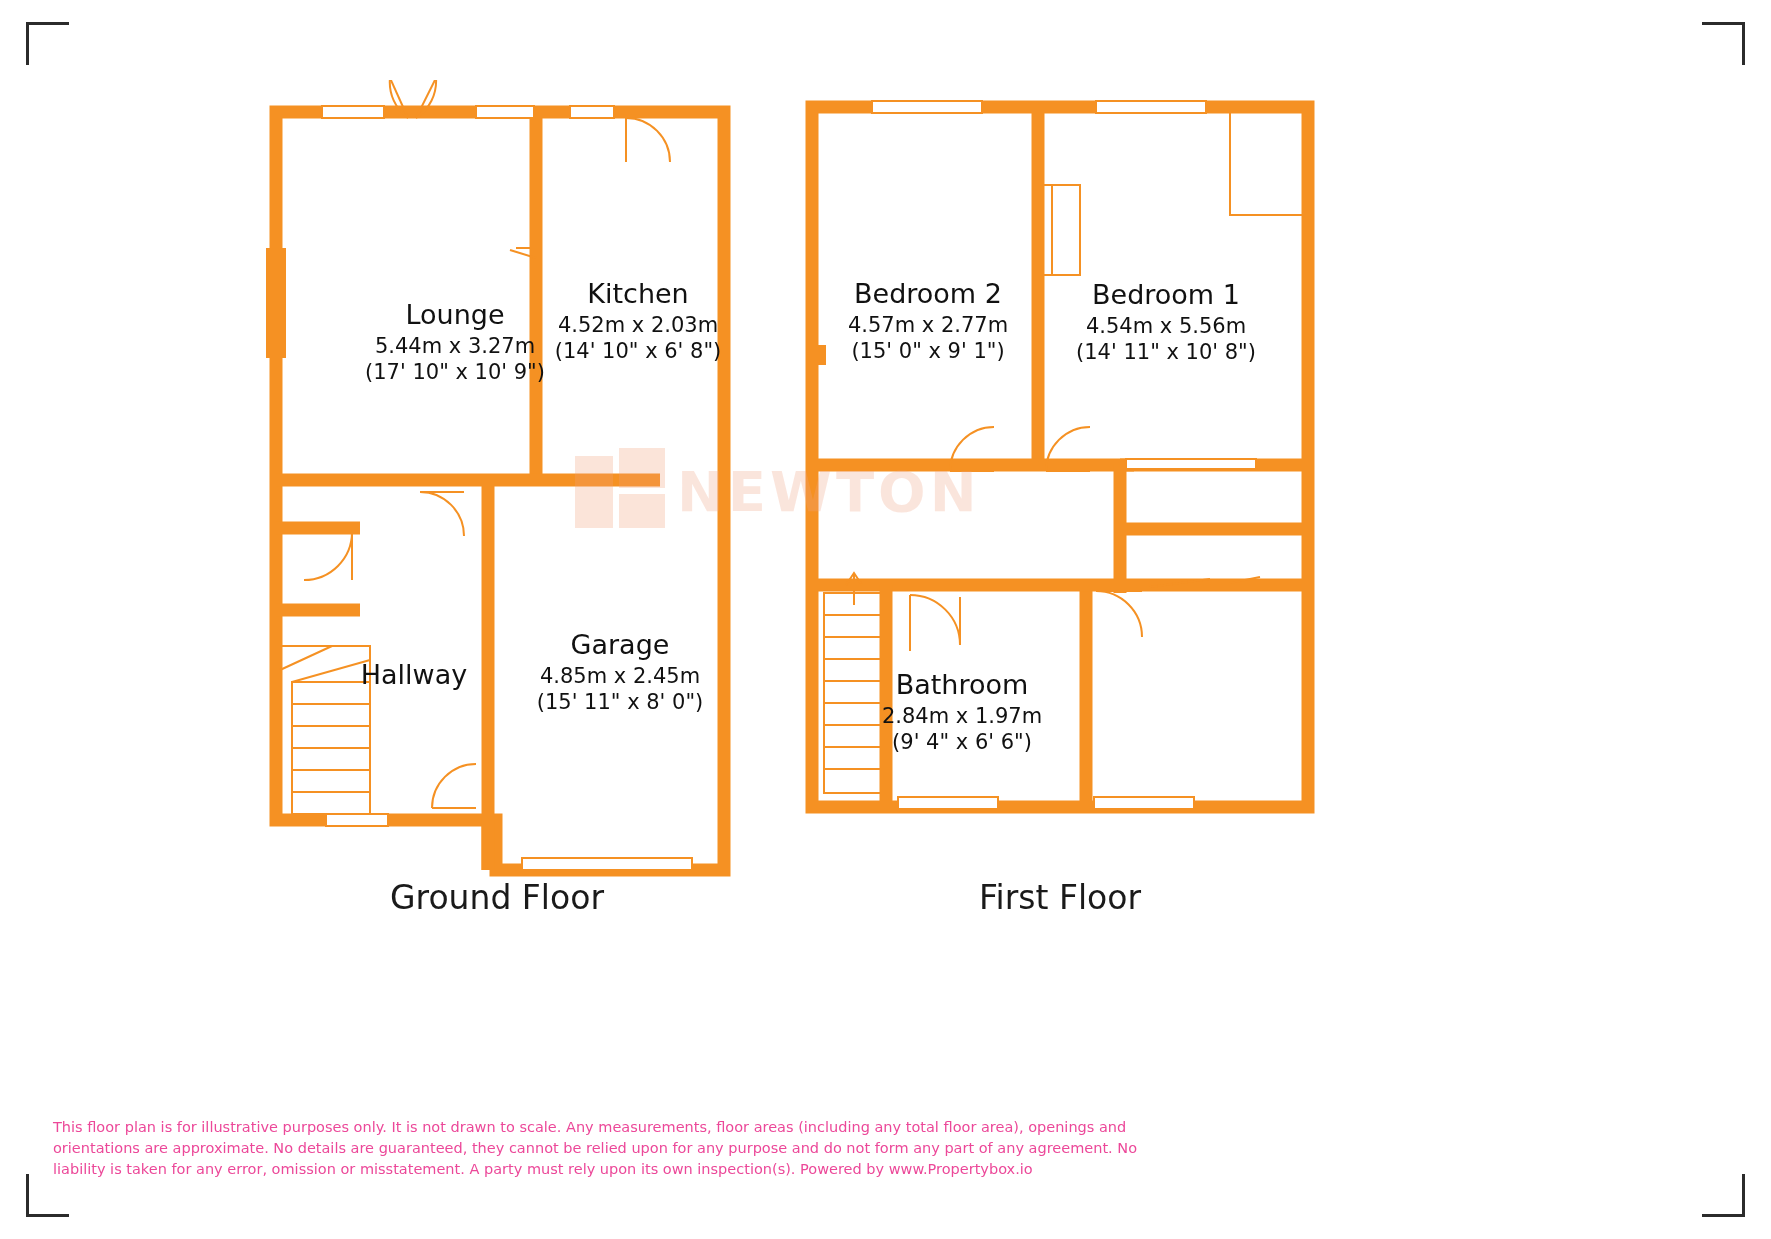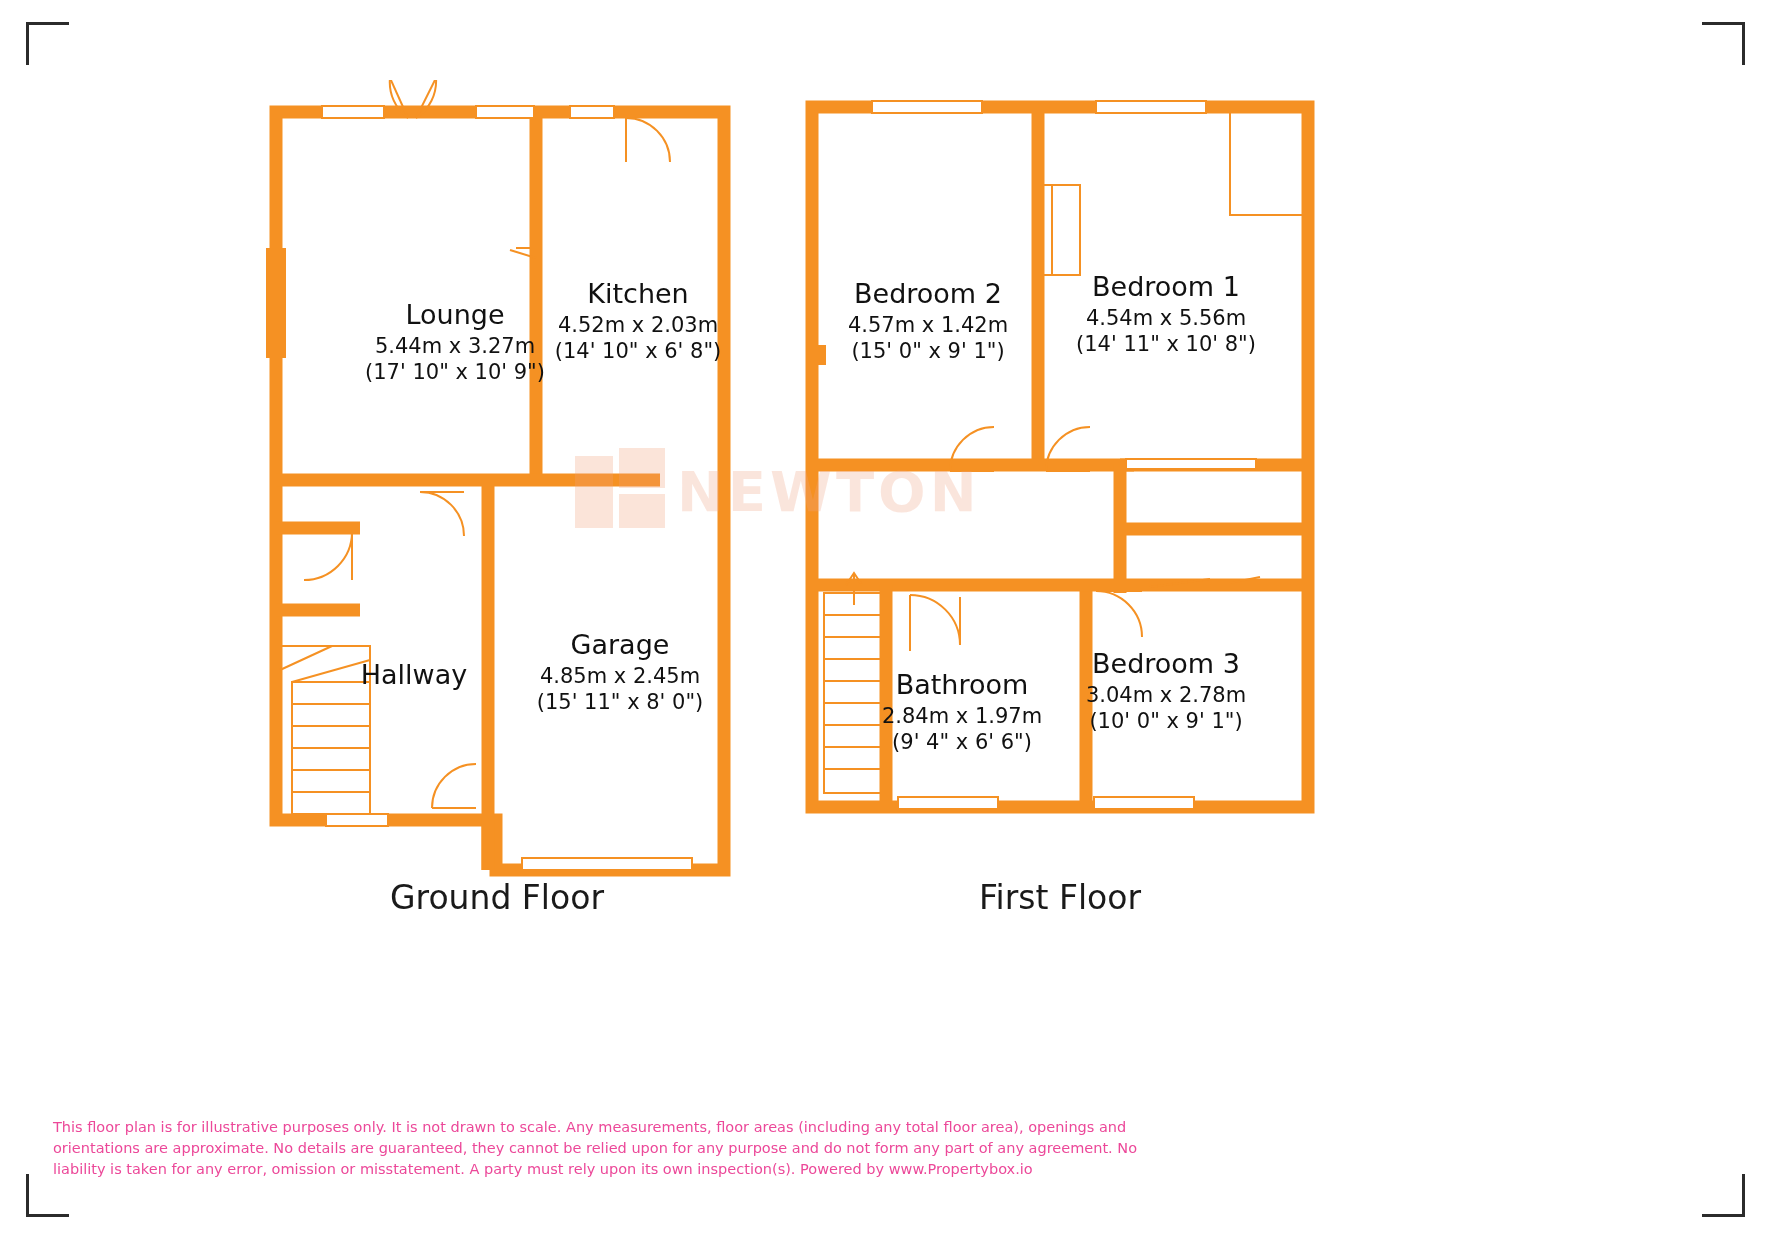--- a/index.html
+++ b/index.html
@@ -264,41 +264,36 @@
 
         <path d="M360 502 L420 494 M440 498 L470 492"></path>
       </g>
     </svg>
   </div>
 
   <div class="floor-title" style="left:975px; top:878px; width:170px;">First Floor</div>
 
   <div class="room-label" style="left:928px; top:277px;">
     <span class="rname">Bedroom 2</span>
-    <span class="rdim">4.57m x 1.42m</span>
+    <span class="rdim">4.57m x 2.77m</span>
     <span class="rdim">(15' 0" x 9' 1")</span>
   </div>
 
-  <div class="room-label" style="left:1166px; top:270px;">
+  <div class="room-label" style="left:1166px; top:278px;">
     <span class="rname">Bedroom 1</span>
     <span class="rdim">4.54m x 5.56m</span>
     <span class="rdim">(14' 11" x 10' 8")</span>
   </div>
 
   <div class="room-label" style="left:962px; top:668px;">
     <span class="rname">Bathroom</span>
     <span class="rdim">2.84m x 1.97m</span>
     <span class="rdim">(9' 4" x 6' 6")</span>
   </div>
 
-  <div class="room-label" style="left:1166px; top:647px;">
-    <span class="rname">Bedroom 3</span>
-    <span class="rdim">3.04m x 2.78m</span>
-    <span class="rdim">(10' 0" x 9' 1")</span>
-  </div>
 
   <div id="watermark">
     <div class="wm-mark">
       <span class="sq a"></span>
       <span class="sq b"></span>
       <span class="sq c"></span>
     </div>
     <div class="wm-text">
       <div class="wm-line1">NEWTON</div>
     </div>

